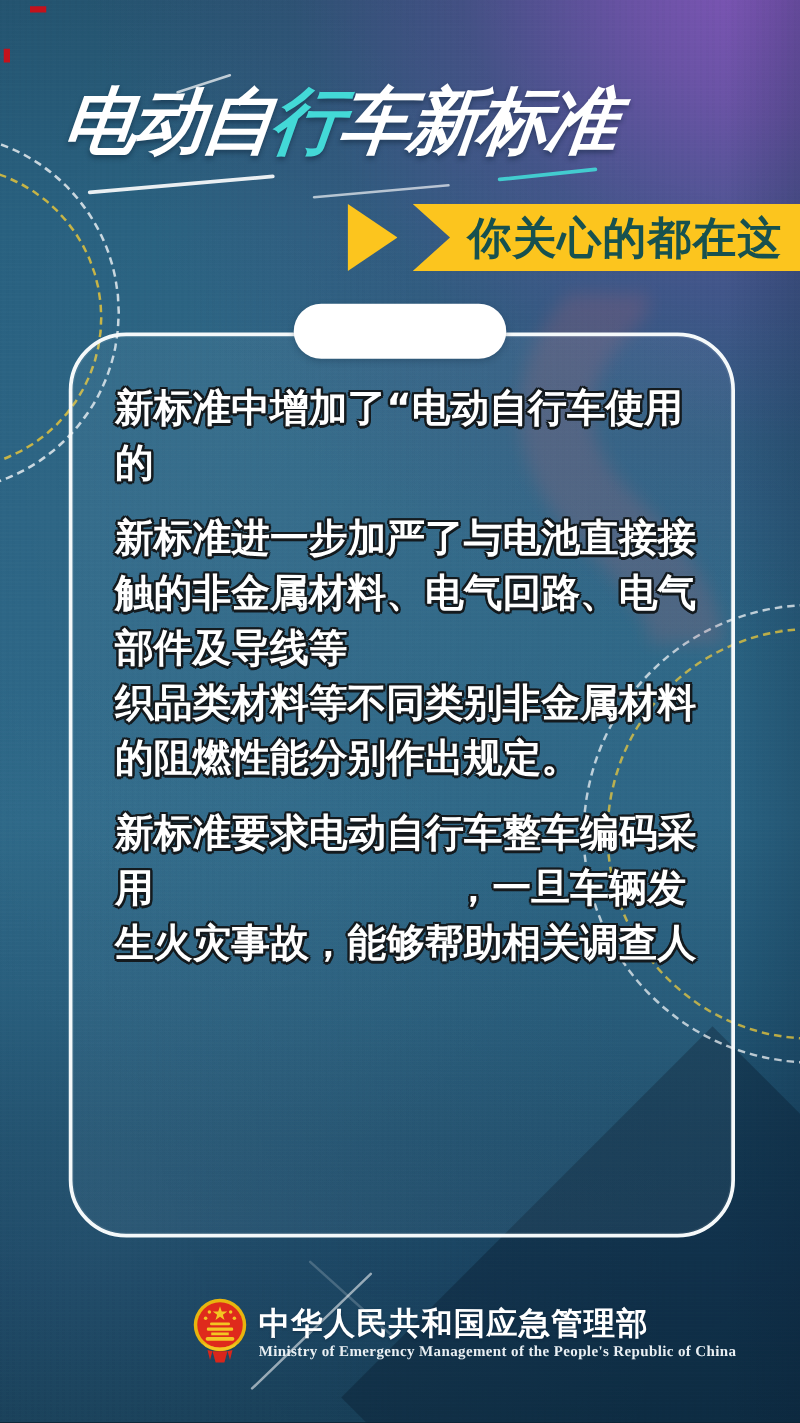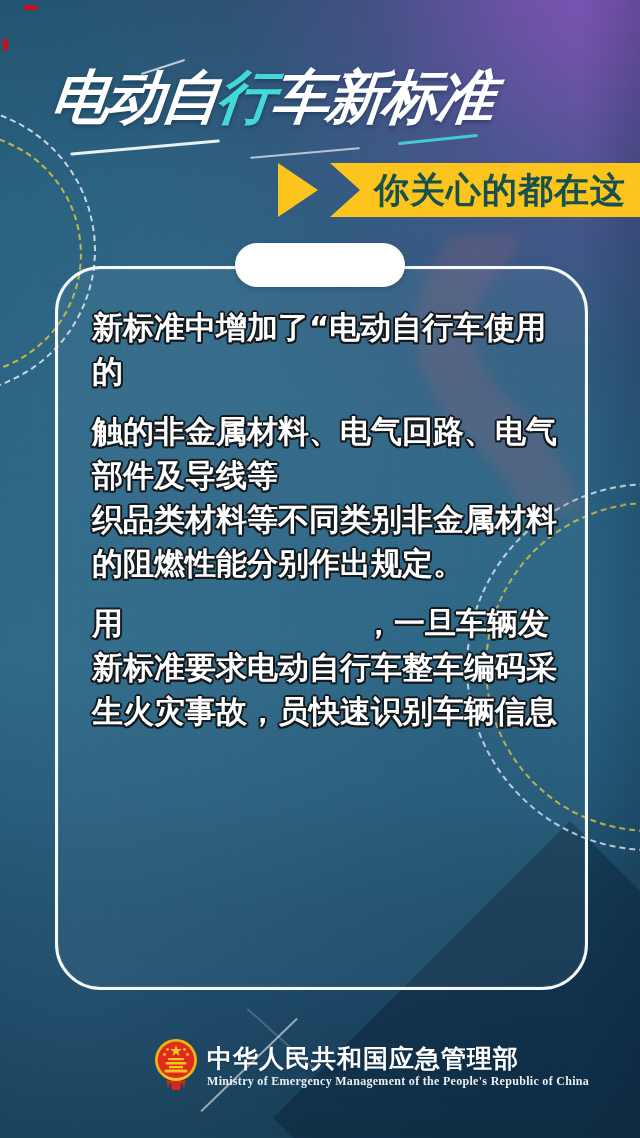--- a/index.html
+++ b/index.html
@@ -116,29 +116,30 @@
 
   <div class="card"></div>
   <div class="pill"></div>
 
   <div class="copy">
     <div class="para">
       <div class="line">新标准中增加了“电动自行车使用</div>
       <div class="line">的</div>
     </div>
     <div class="para">
+      <div class="line">新标准进一步加严了与电池直接接</div>
       <div class="line">触的非金属材料、电气回路、电气</div>
       <div class="line">部件及导线等</div>
       <div class="line">织品类材料等不同类别非金属材料</div>
       <div class="line">的阻燃性能分别作出规定。</div>
     </div>
     <div class="para">
+      <div class="line">新标准要求电动自行车整车编码采</div>
       <div class="line"><span>用</span><span class="gap-wide"></span><span>，一旦车辆发</span></div>
-      <div class="line">新标准要求电动自行车整车编码采</div>
-      <div class="line">生火灾事故，员快速识别车辆信息</div>
+      <div class="line">生火灾事故，能够帮助相关调查人</div>
     </div>
   </div>
 
   <div class="footer-line fl1"></div>
   <div class="footer-line fl2"></div>
 
   <svg class="emblem" viewBox="0 0 44 54">
     <circle cx="22" cy="22" r="21" fill="#e8b50e"></circle>
     <circle cx="22" cy="22" r="18.2" fill="#df2a1c"></circle>
     <polygon fill="#f3c622" points="22,7 23.4,11.1 27.8,11.1 24.3,13.7 25.6,17.9 22,15.3 18.4,17.9 19.7,13.7 16.2,11.1 20.6,11.1"></polygon>

